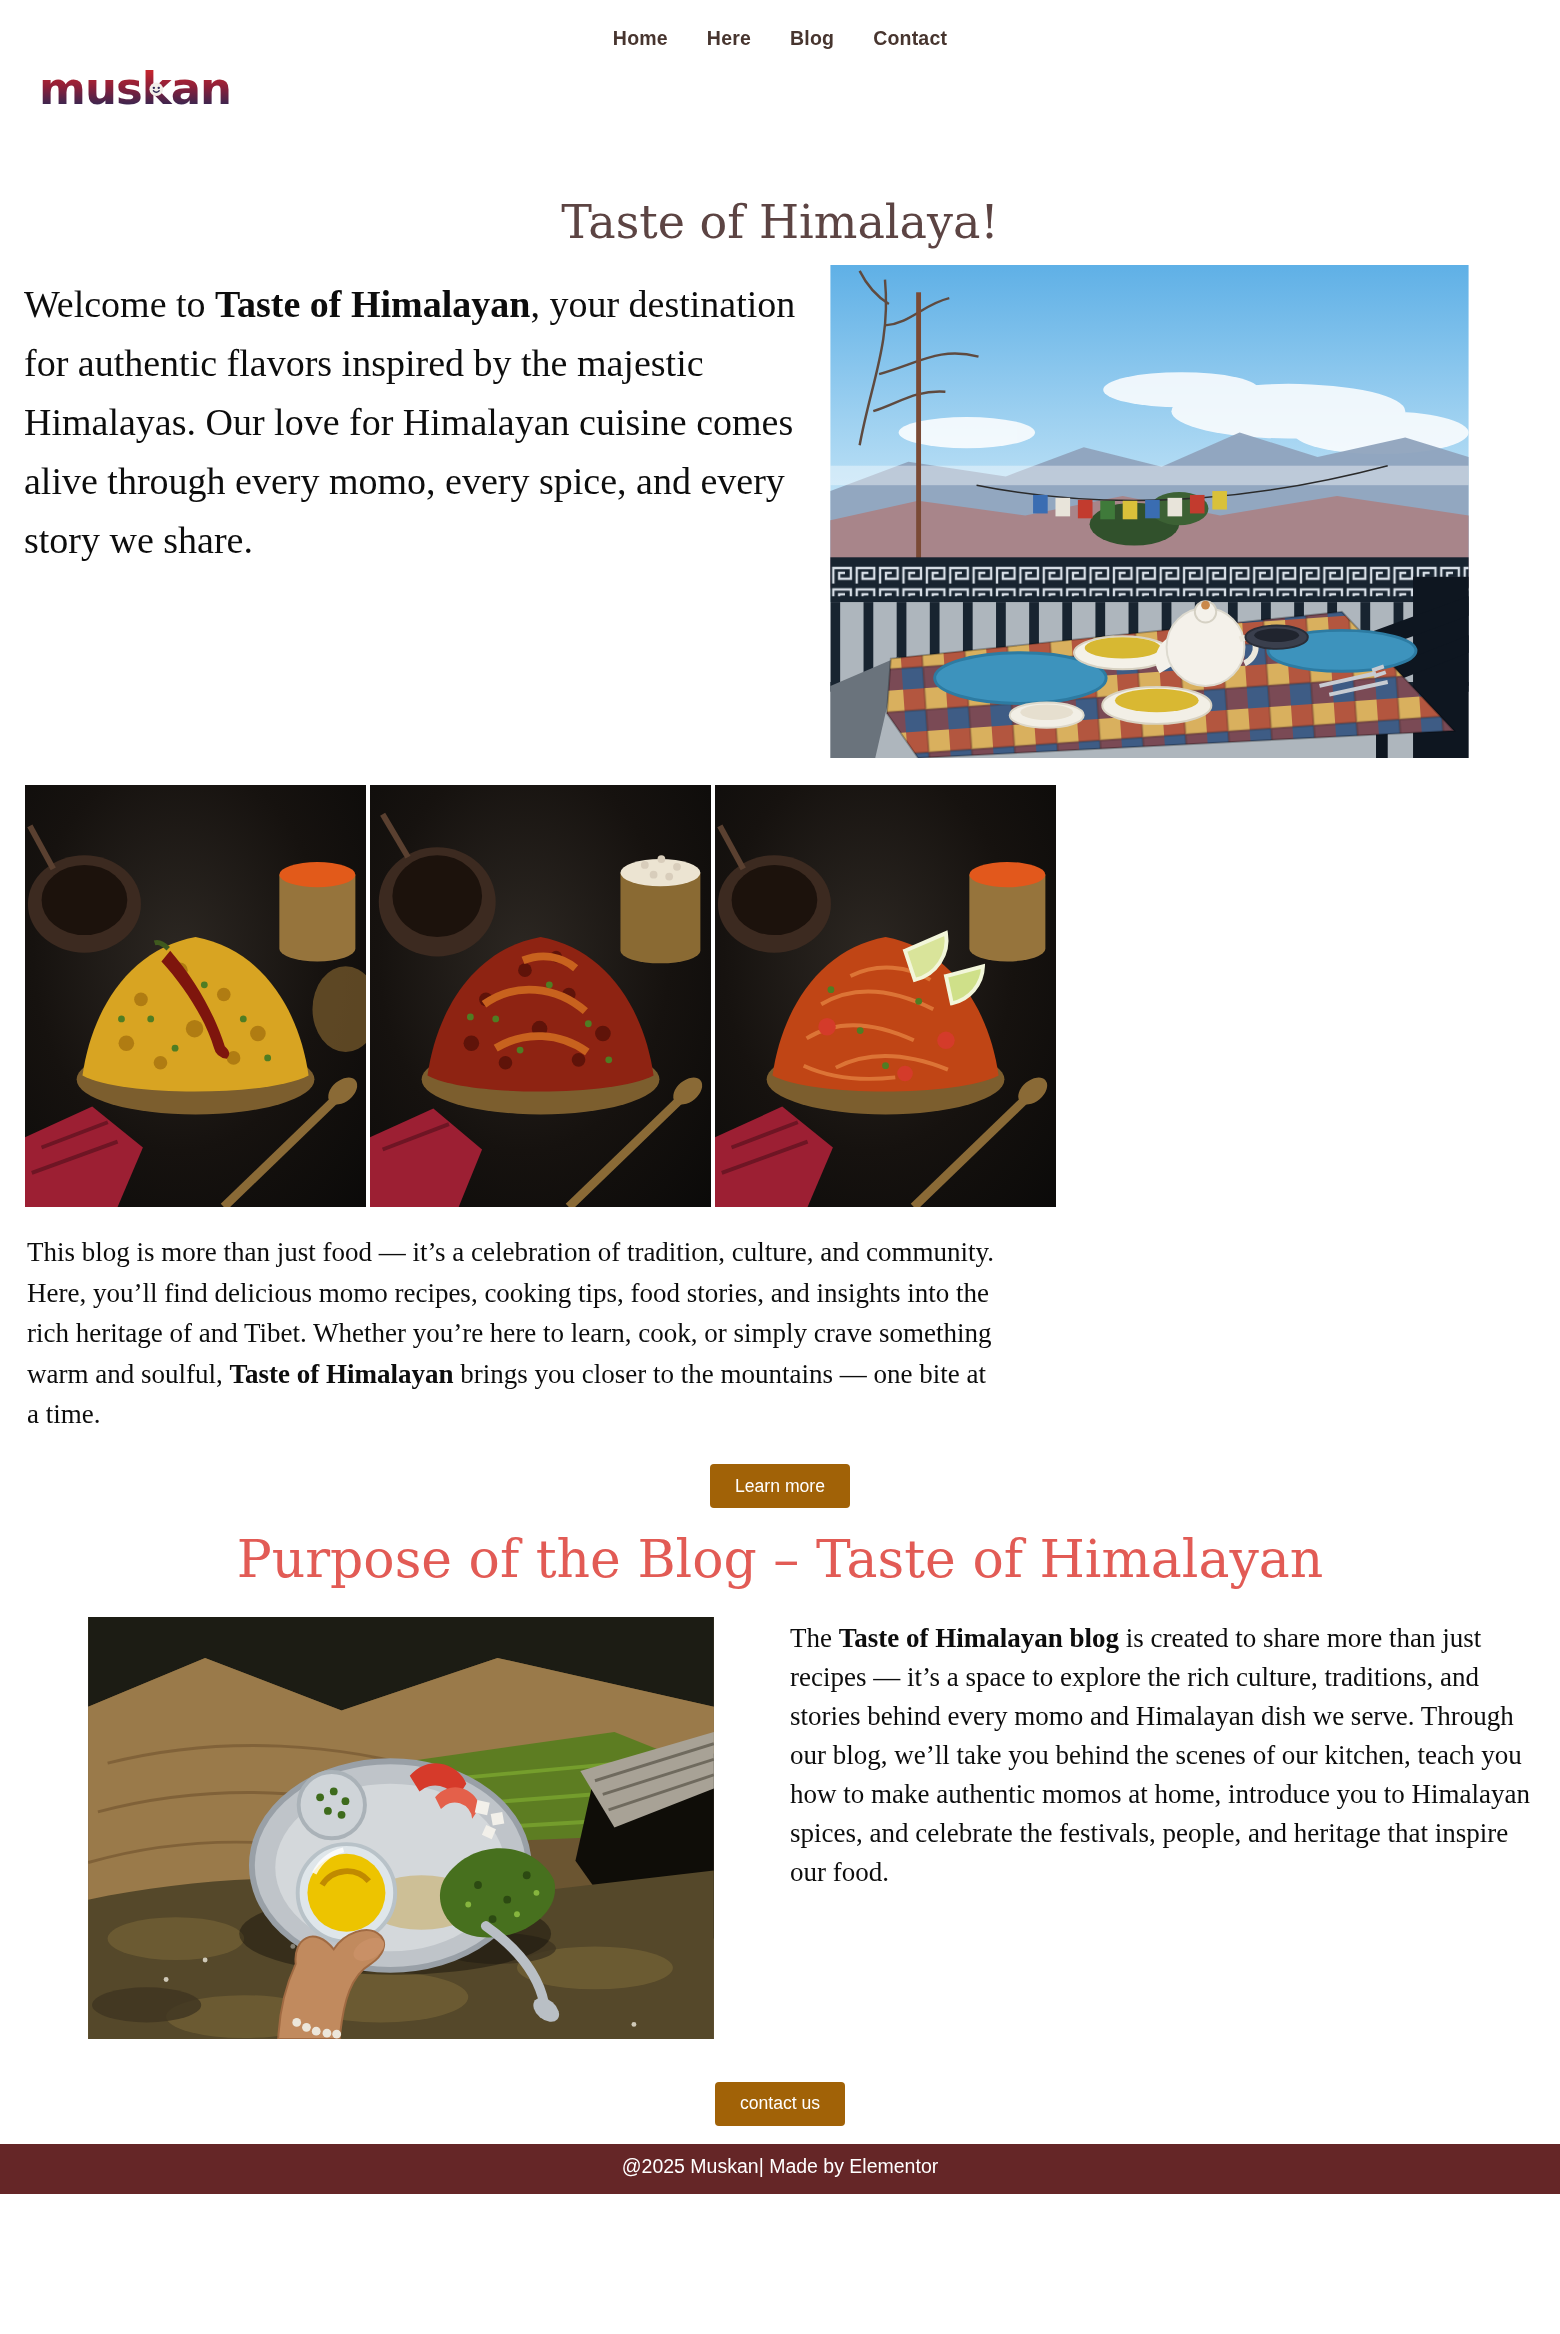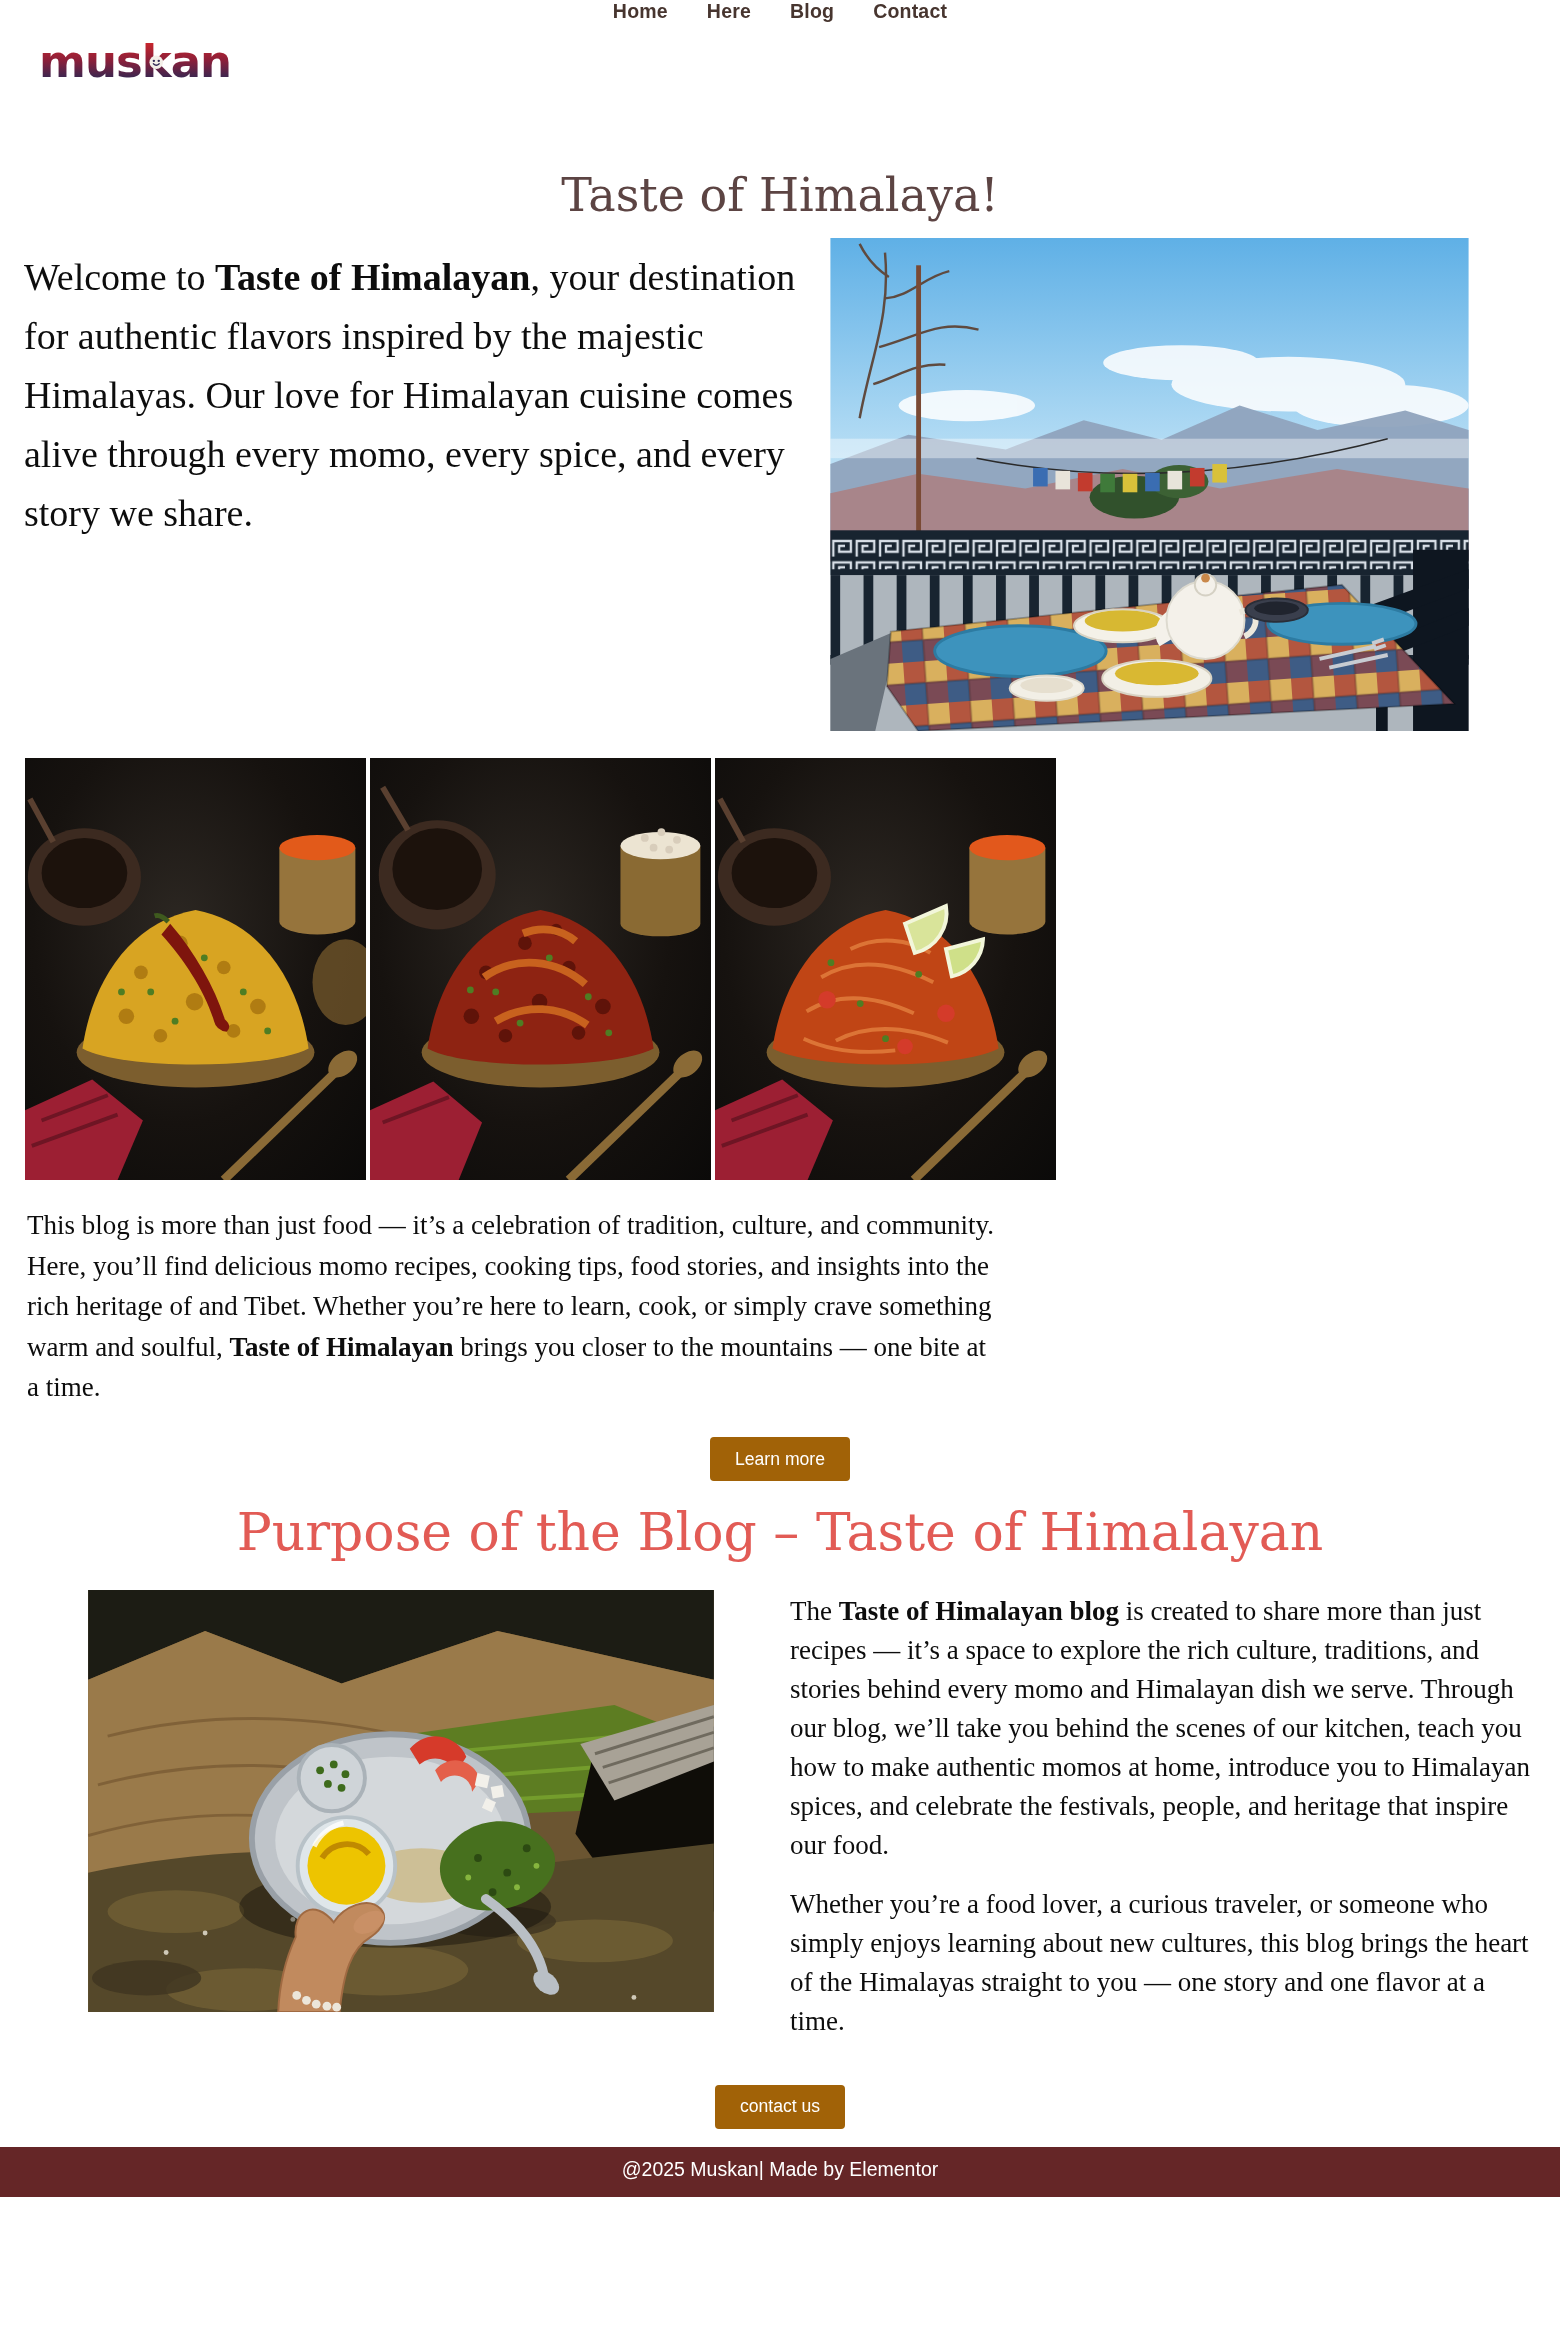--- a/index.html
+++ b/index.html
@@ -3,21 +3,21 @@
 <meta charset="utf-8">
 <style>
   * { box-sizing: border-box; margin: 0; padding: 0; }
   html,body { background:#ffffff; }
   body {
     width:1560px; margin:0 auto;
     font-family:"Liberation Serif", serif;
     color:#111;
   }
   
-  .header { }
+  .header { padding-top:27px; }
   .nav { display:flex; justify-content:center; gap:39px;
          font-family:"Liberation Sans", sans-serif; font-size:19.5px; }
   .nav a { color:#47352f; text-decoration:none; font-weight:600; letter-spacing:0.2px; cursor:pointer; }
   .logo-wrap { margin:15.6px 0 0 39px; position:relative; display:inline-block; }
   .logo {
     font-family:"DejaVu Sans", sans-serif; font-weight:bold;
     font-size:45px; letter-spacing:-1px; color:#8a2440; line-height:1;
     text-decoration:none; display:inline-block;
   }
   @supports (-webkit-background-clip: text) {
@@ -418,21 +418,20 @@
             <circle cx="234" cy="425" r="4.5"></circle>
             <circle cx="245" cy="427" r="4.5"></circle>
             <circle cx="255" cy="428" r="4.5"></circle>
           </g>
       </g>
     </svg>
   </figure>
 
   <div class="purpose-text">
     <p><span>The </span><span class="b">Taste of Himalayan blog</span><span> is created to share more than just recipes — it’s a space to explore the rich culture, traditions, and stories behind every momo and Himalayan dish we serve. Through our blog, we’ll take you behind the scenes of our kitchen, teach you how to make authentic momos at home, introduce you to Himalayan spices, and celebrate the festivals, people, and heritage that inspire our food.</span></p>
-    <p>Whether you’re a food lover, a curious traveler, or someone who simply enjoys learning about new cultures, this blog brings the heart of the Himalayas straight to you — one story and one flavor at a time.</p>
   </div>
 </div>
 
 <div class="btn-row contact">
   <button class="btn">contact us</button>
 </div>
 
 <footer class="footer">
   <p>@2025 Muskan| Made by Elementor</p>
 </footer>

